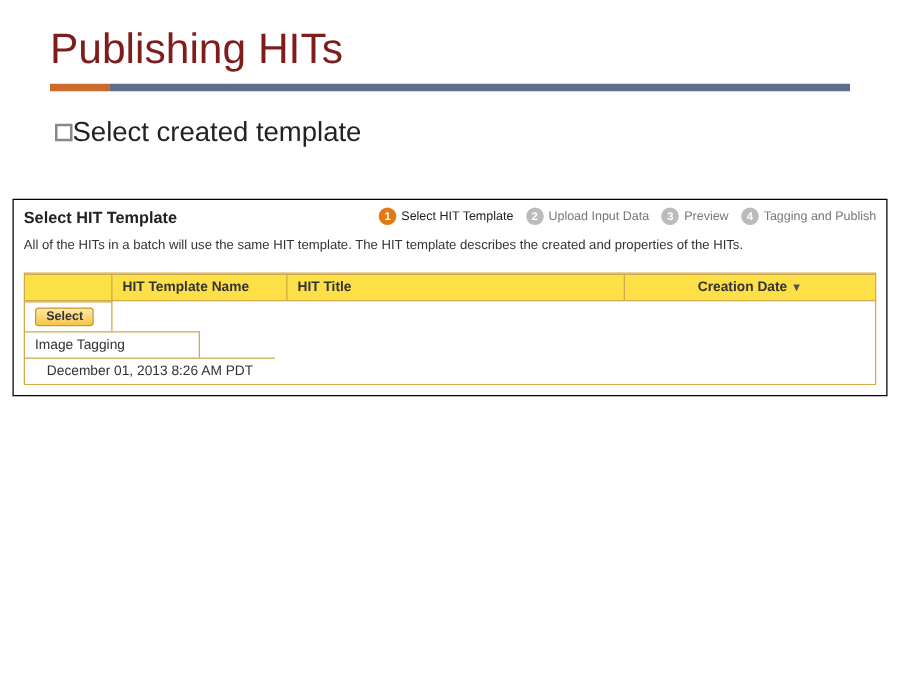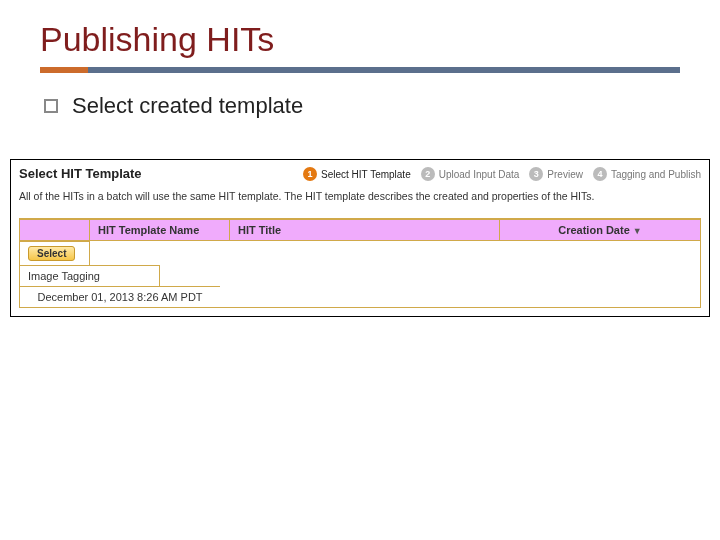--- a/index.html
+++ b/index.html
@@ -2,35 +2,35 @@
 <html><head>
 <meta charset="utf-8">
 <style>
   * { box-sizing: border-box; margin: 0; padding: 0; }
   html, body { width: 720px; height: 540px; background: #fff; font-family: Arial, Helvetica, sans-serif; color: #333; }
   .slide { padding: 20px 40px 0 40px; }
   .title { font-size: 34px; font-weight: 400; color: #7f1d1d; margin-bottom: 8px; }
   .rule { height: 6px; display: flex; margin-bottom: 20px; }
   .rule .accent { width: 48px; background: #cc6b2b; }
   .rule .rest { flex: 1; background: #5b6f8c; }
-  .bullet-row { display: flex; align-items: center; gap: 14px; margin-left: 4px; margin-bottom: 40px; }
+  .bullet-row { display: flex; align-items: center; gap: 0; margin-left: 4px; margin-bottom: 40px; }
   .bullet-row .box { width: 14px; height: 14px; border: 2px solid #888; }
   .bullet-row .text { font-size: 22px; color: #222; }
   .shot { margin: 0 -30px; border: 1px solid #000; padding: 6px 8px 8px 8px; font-size: 11px; }
-  .shot-header { display: flex; align-items: flex-end; justify-content: space-between; gap: 12px; margin-bottom: 6px; }
+  .shot-header { display: flex; align-items: flex-start; justify-content: space-between; gap: 12px; margin-bottom: 6px; }
   .shot-title { font-family: Verdana, Arial, sans-serif; font-weight: 700; font-size: 13px; color: #222; white-space: nowrap; }
   .steps { display: flex; gap: 10px; align-items: center; font-size: 10px; color: #777; }
   .step { display: flex; align-items: center; gap: 4px; white-space: nowrap; }
   .step .num { width: 14px; height: 14px; border-radius: 50%; background: #bbb; color: #fff; font-size: 9px; font-weight: 700; display: flex; align-items: center; justify-content: center; }
   .step.active .num { background: #e47911; }
   .step.active .lbl { color: #222; }
   .desc { font-size: 10.5px; color: #333; line-height: 1.4; margin: 8px 0 14px 0; }
   .table { border: 1px solid #d0a94a; width: 100%; border-collapse: collapse; margin-top: 6px; }
   .table-title { background: #7f9ec7; color: #fff; text-align: center; font-weight: 700; font-size: 12px; padding: 4px 0; }
-  .table-headrow { display: flex; background: #f0abfc; }
+  .table-headrow { display: flex; background: #fde047; }
   .th, .td { padding: 4px 8px; font-size: 11px; border-right: 1px solid #d0a94a; border-top: 1px solid #d0a94a; }
   .th { font-weight: 700; color: #333; }
   .col-sel { width: 70px; }
   .col-name { width: 140px; }
   .col-title { flex: 1; }
   .col-date { width: 200px; border-right: none; text-align: center; }
   .table-row { display: flex; background: #fff; border-top: 1px solid #d0a94a; flex-direction: column; }
   .btn-select { background: linear-gradient(#ffe9a8,#f6c648); border: 1px solid #c99a2e; border-radius: 3px; font-size: 10px; font-weight: 700; color: #333; padding: 1px 8px; cursor: pointer; }
   .link { color: #004b91; text-decoration: underline; }
   .sort { font-size: 9px; color: #555; }

